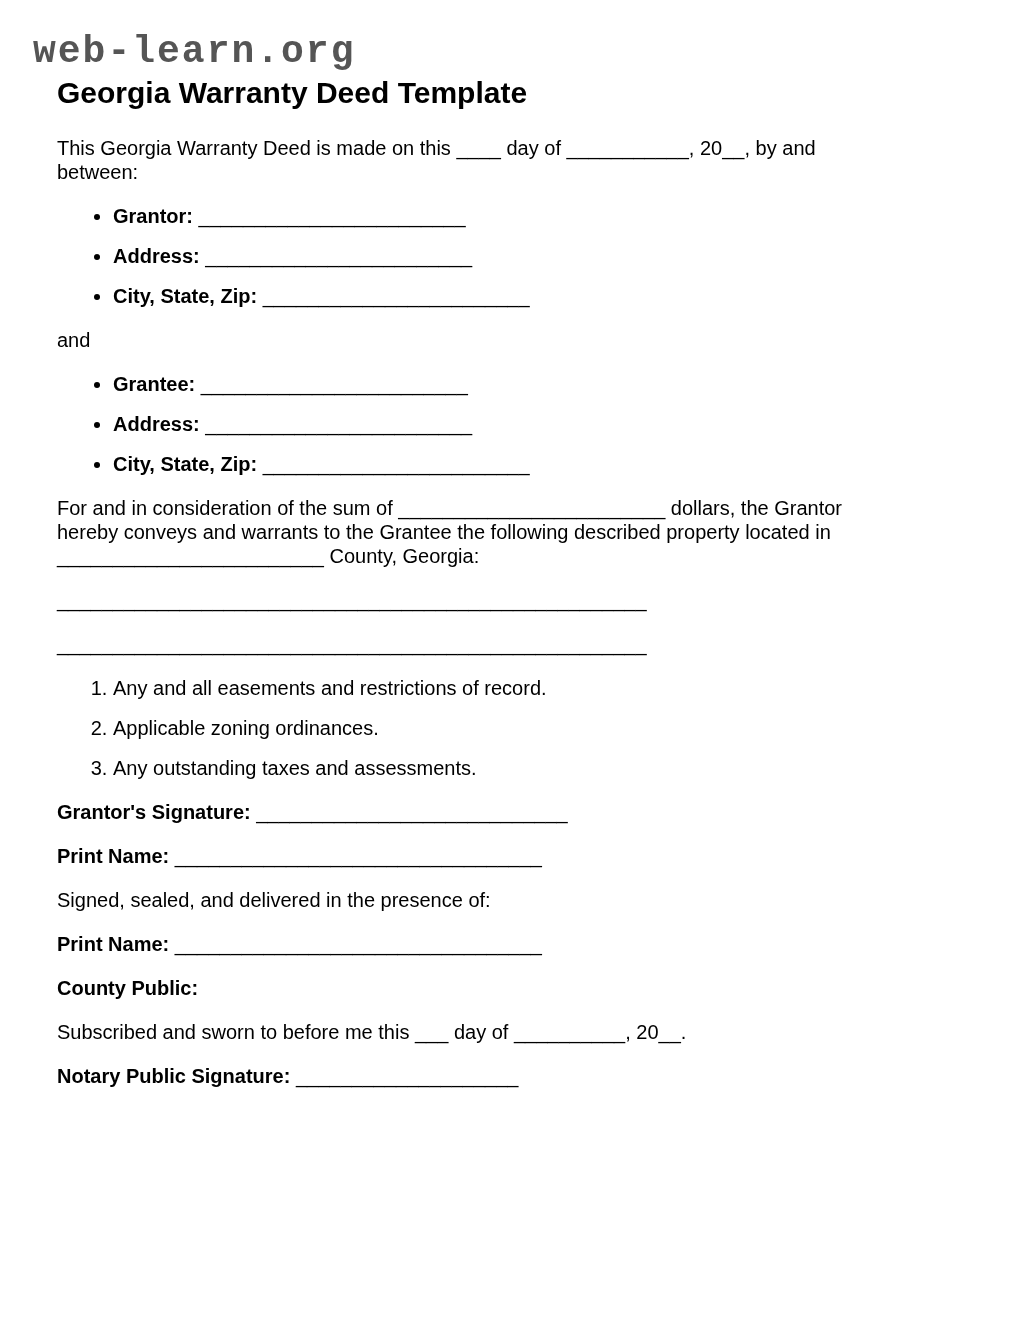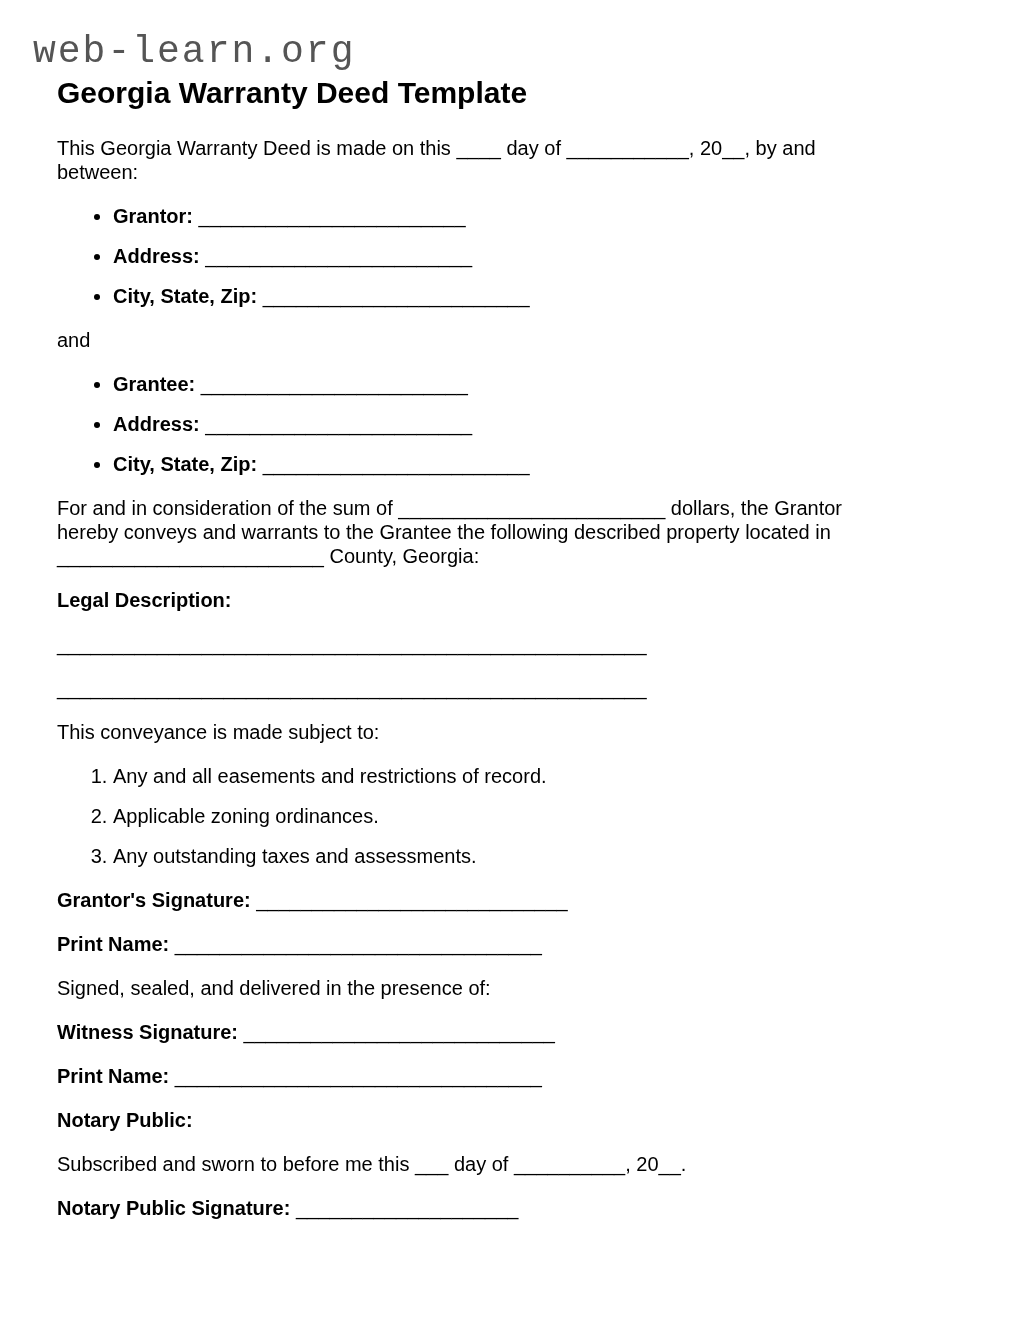--- a/index.html
+++ b/index.html
@@ -17,21 +17,21 @@
   }
   .page p, .page ul, .page ol, .page h1 { max-width: 820px; }
 
   .logo {
     font-family: "Liberation Mono", monospace;
     font-size: 38px;
     line-height: 1.15;
     color: #555555;
     letter-spacing: 2px;
     margin: 0 0 0 -24px;
-    font-weight: 400;
+    font-weight: 700;
   }
   h1.title {
     font-size: 30px;
     line-height: 1.15;
     margin: 2px 0 26px 0;
     font-weight: 700;
     color: #000000;
   }
   p { margin: 20px 0; }
   ul, ol { margin: 20px 0; padding-left: 40px; }
@@ -78,61 +78,53 @@
       <span class="blank">________________________</span>
     </li>
     <li>
       <strong>City, State, Zip:</strong>
       <span class="blank">________________________</span>
     </li>
   </ul>
 
   <p>For and in consideration of the sum of ________________________ dollars, the Grantor hereby conveys and warrants to the Grantee the following described property located in ________________________ County, Georgia:</p>
 
-  <p>
-    <strong>Legal Description:</strong>
-  </p>
 
   <p class="blank-line">_____________________________________________________</p>
 
   <p class="blank-line">_____________________________________________________</p>
 
-  <p>This conveyance is made subject to:</p>
 
   <ol>
     <li>Any and all easements and restrictions of record.</li>
     <li>Applicable zoning ordinances.</li>
     <li>Any outstanding taxes and assessments.</li>
   </ol>
 
 
   <p>
     <strong>Grantor's Signature:</strong>
     <span class="blank">____________________________</span>
   </p>
 
   <p>
     <strong>Print Name:</strong>
     <span class="blank">_________________________________</span>
   </p>
 
   <p>Signed, sealed, and delivered in the presence of:</p>
 
-  <p>
-    <strong>Witness Signature:</strong>
-    <span class="blank">____________________________</span>
-  </p>
 
   <p>
     <strong>Print Name:</strong>
     <span class="blank">_________________________________</span>
   </p>
 
   <p>
-    <strong>Notary Public:</strong>
+    <strong>County Public:</strong>
   </p>
 
 
   <p>Subscribed and sworn to before me this ___ day of __________, 20__.</p>
 
   <p>
     <strong>Notary Public Signature:</strong>
     <span class="blank">____________________</span>
   </p>
 

